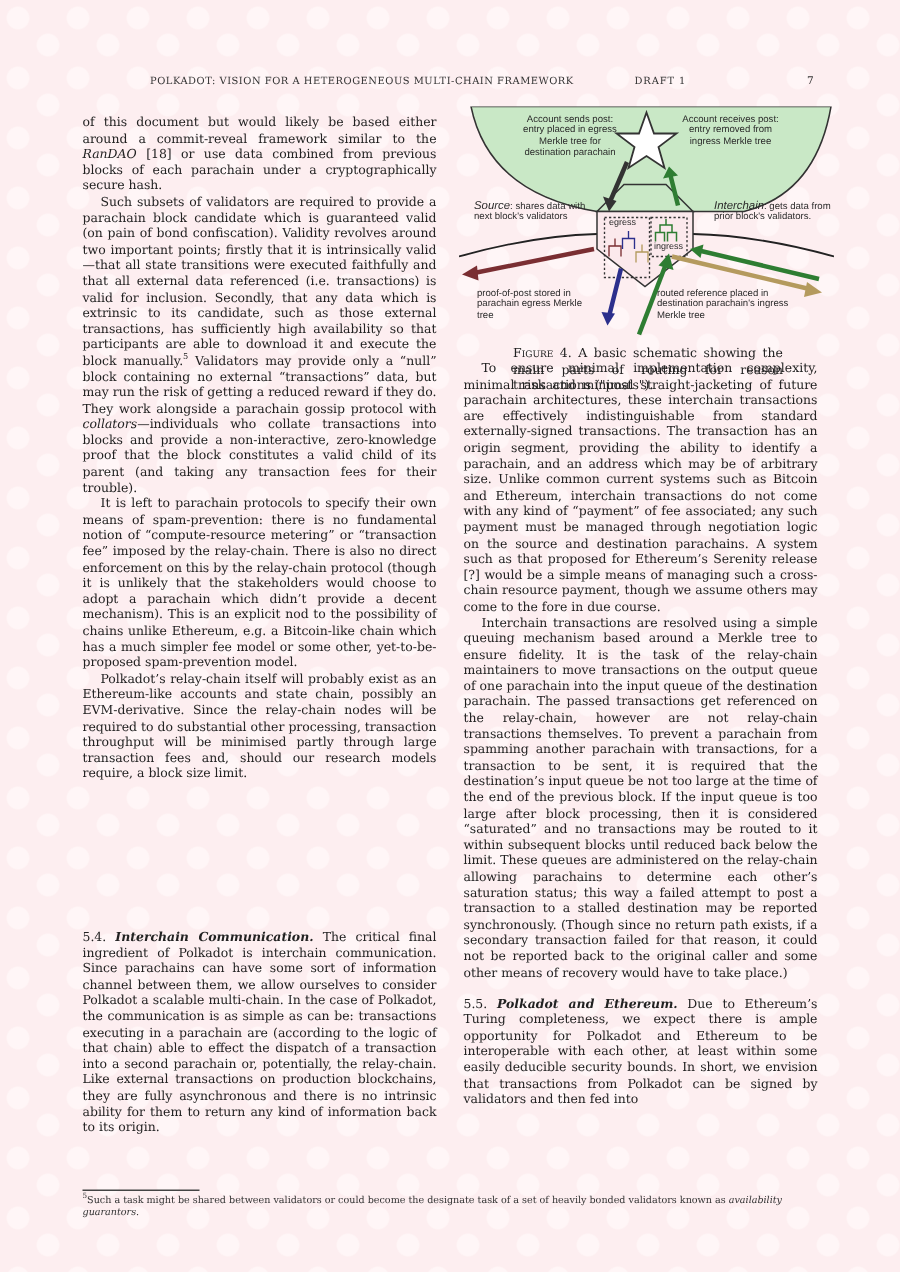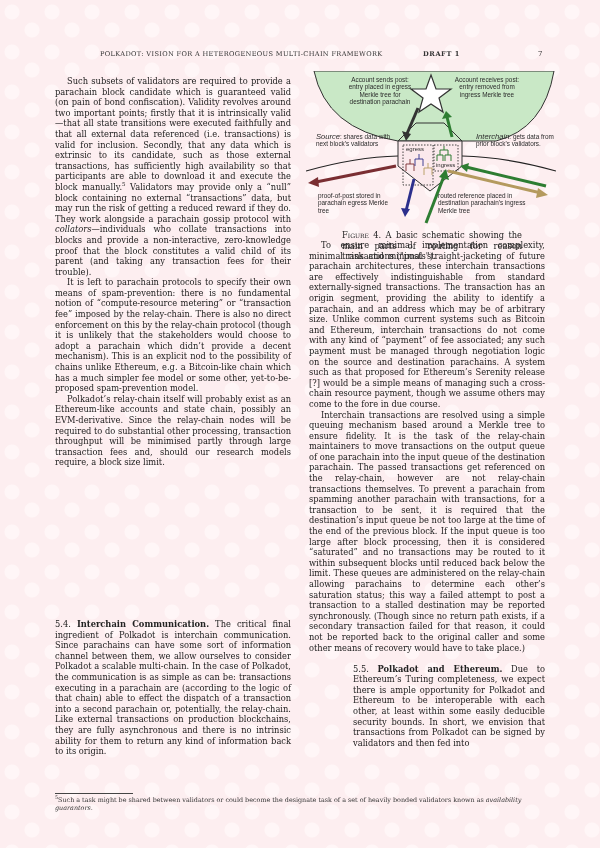--- a/index.html
+++ b/index.html
@@ -11,31 +11,31 @@
       radial-gradient(circle at 32px 30px, #fff6f7 0 7px, transparent 8px);
     background-size: 40px 40px;
     font-family: "DejaVu Serif", "Liberation Serif", serif;
     color: #222;
   }
   .header {
     position: absolute; top: 50px; left: 0; width: 488px; height: 12px;
     font-size: 6.6px; letter-spacing: 0.35px; color: #333;
   }
   .header .title { position: absolute; left: 100px; top: 0; }
-  .header .draft { position: absolute; left: 423px; top: 0; font-weight: bold; letter-spacing: 0.6px; }
+  .header .draft { position: absolute; left: 423px; top: 0; font-weight: normal; letter-spacing: 0.6px; }
   .header .pnum { position: absolute; left: 538px; top: 0; font-size: 7px; }
 
   .col {
     position: absolute; font-size: 8.3px; line-height: 10.6px;
     text-align: justify; hyphens: none;
   }
   .col p { margin: 0; }
   .col p.ind { text-indent: 12px; }
-  .col p.sec { margin-top: 10.5px; margin-left: 44px; }
-  .col .bold { font-weight: bold; }
+  .col p.sec { margin-top: 10.5px; }
+  .col .bold { font-weight: bold; font-style: italic; }
   .col-left { left: 55px; top: 76px; width: 236px; }
   .col-left2 { left: 55px; top: 619px; width: 236px; }
   .col-right2 { left: 309px; top: 240px; width: 236px; }
 
   .caption {
     position: absolute; left: 342px; top: 230px; width: 180px;
     font-size: 8.3px; line-height: 10.6px; text-align: justify;
   }
   .caption .sc { font-variant: small-caps; }
 
@@ -58,20 +58,21 @@
 </head>
 <body>
 
 <div class="header">
   <span class="title">POLKADOT: VISION FOR A HETEROGENEOUS MULTI-CHAIN FRAMEWORK</span>
   <span class="draft">DRAFT 1</span>
   <span class="pnum">7</span>
 </div>
 
 <div class="col col-left">
+  <p><span>of this document but would likely be based either around a commit-reveal framework similar to the </span><i>RanDAO</i><span> [18] or use data combined from previous blocks of each parachain under a cryptographically secure hash.</span></p>
   <p class="ind"><span>Such subsets of validators are required to provide a parachain block candidate which is guaranteed valid (on pain of bond confiscation). Validity revolves around two important points; firstly that it is intrinsically valid—that all state transitions were executed faithfully and that all external data referenced (i.e. transactions) is valid for inclusion. Secondly, that any data which is extrinsic to its candidate, such as those external transactions, has sufficiently high availability so that participants are able to download it and execute the block manually.</span><sup>5</sup><span> Validators may provide only a “null” block containing no external “transactions” data, but may run the risk of getting a reduced reward if they do. They work alongside a parachain gossip protocol with </span><i>collators</i><span>—individuals who collate transactions into blocks and provide a non-interactive, zero-knowledge proof that the block constitutes a valid child of its parent (and taking any transaction fees for their trouble).</span></p>
   <p class="ind">It is left to parachain protocols to specify their own means of spam-prevention: there is no fundamental notion of “compute-resource metering” or “transaction fee” imposed by the relay-chain. There is also no direct enforcement on this by the relay-chain protocol (though it is unlikely that the stakeholders would choose to adopt a parachain which didn’t provide a decent mechanism). This is an explicit nod to the possibility of chains unlike Ethereum, e.g. a Bitcoin-like chain which has a much simpler fee model or some other, yet-to-be-proposed spam-prevention model.</p>
   <p class="ind">Polkadot’s relay-chain itself will probably exist as an Ethereum-like accounts and state chain, possibly an EVM-derivative. Since the relay-chain nodes will be required to do substantial other processing, transaction throughput will be minimised partly through large transaction fees and, should our research models require, a block size limit.</p>
 </div>
 
 <div class="col col-left2">
   <p><span>5.4.</span> <span class="bold">Interchain Communication.</span><span> The critical final ingredient of Polkadot is interchain communication. Since parachains can have some sort of information channel between them, we allow ourselves to consider Polkadot a scalable multi-chain. In the case of Polkadot, the communication is as simple as can be: transactions executing in a parachain are (according to the logic of that chain) able to effect the dispatch of a transaction into a second parachain or, potentially, the relay-chain. Like external transactions on production blockchains, they are fully asynchronous and there is no intrinsic ability for them to return any kind of information back to its origin.</span></p>
 </div>
 
 <div class="figure">

